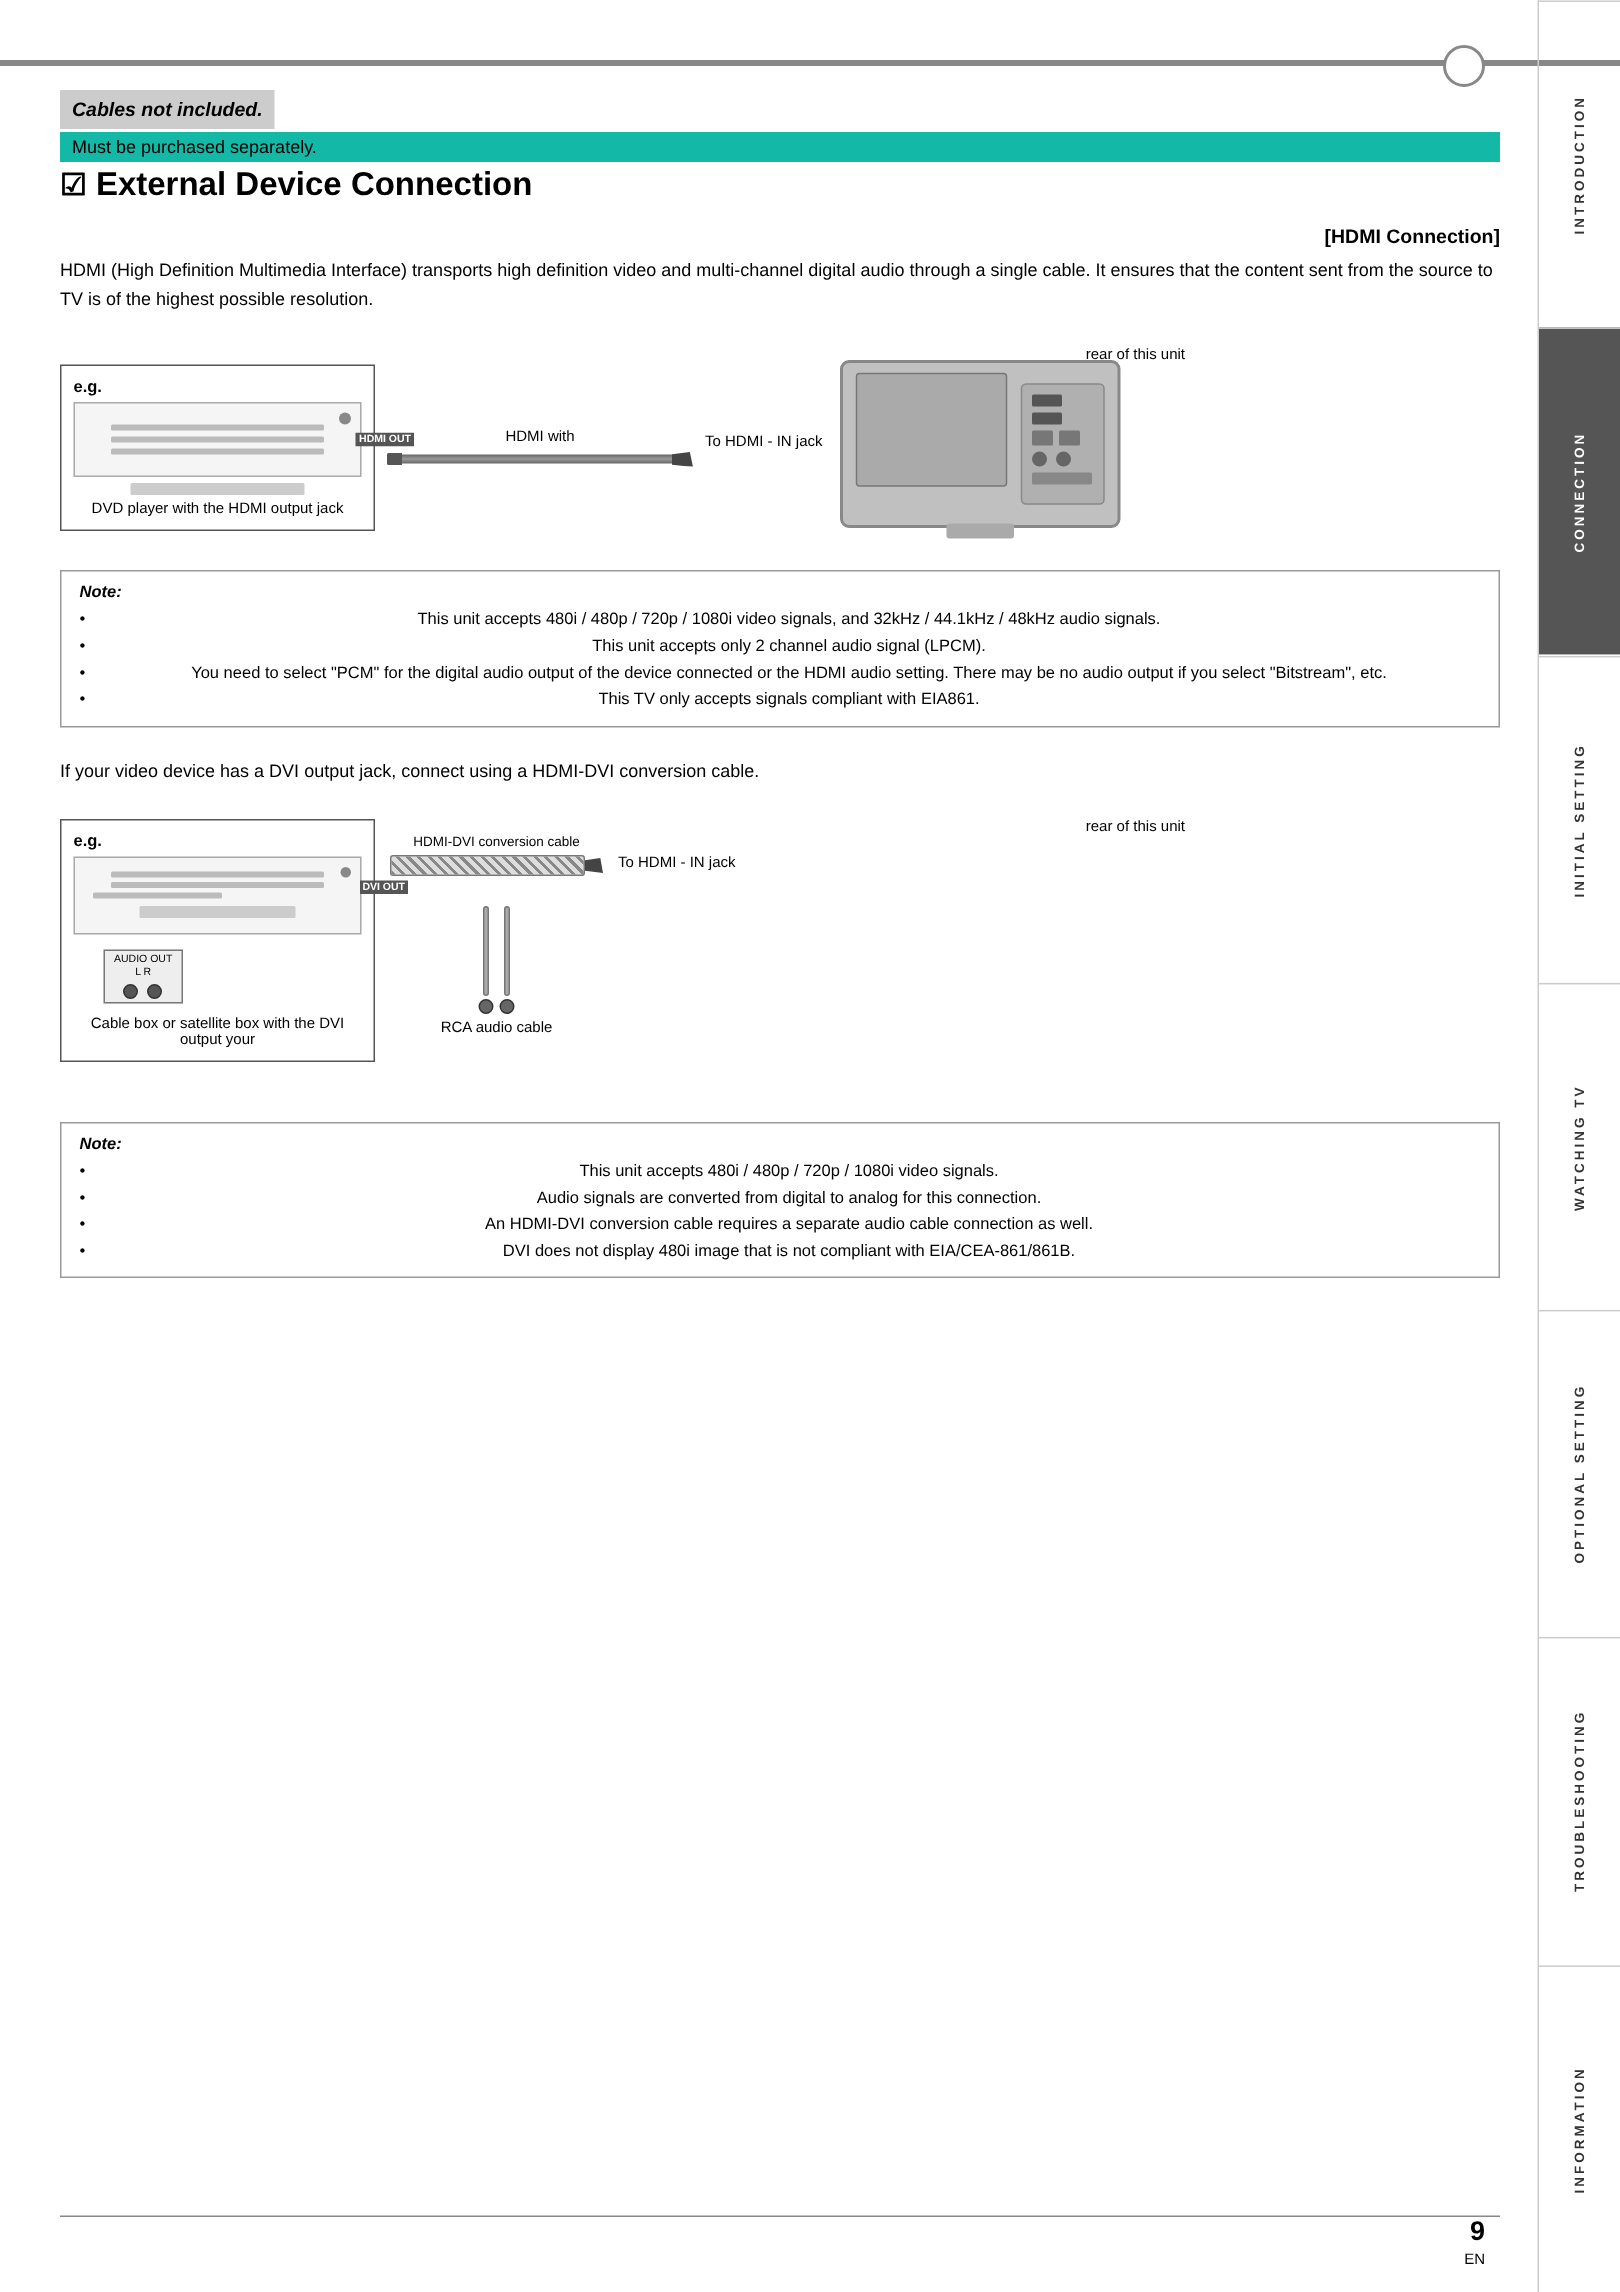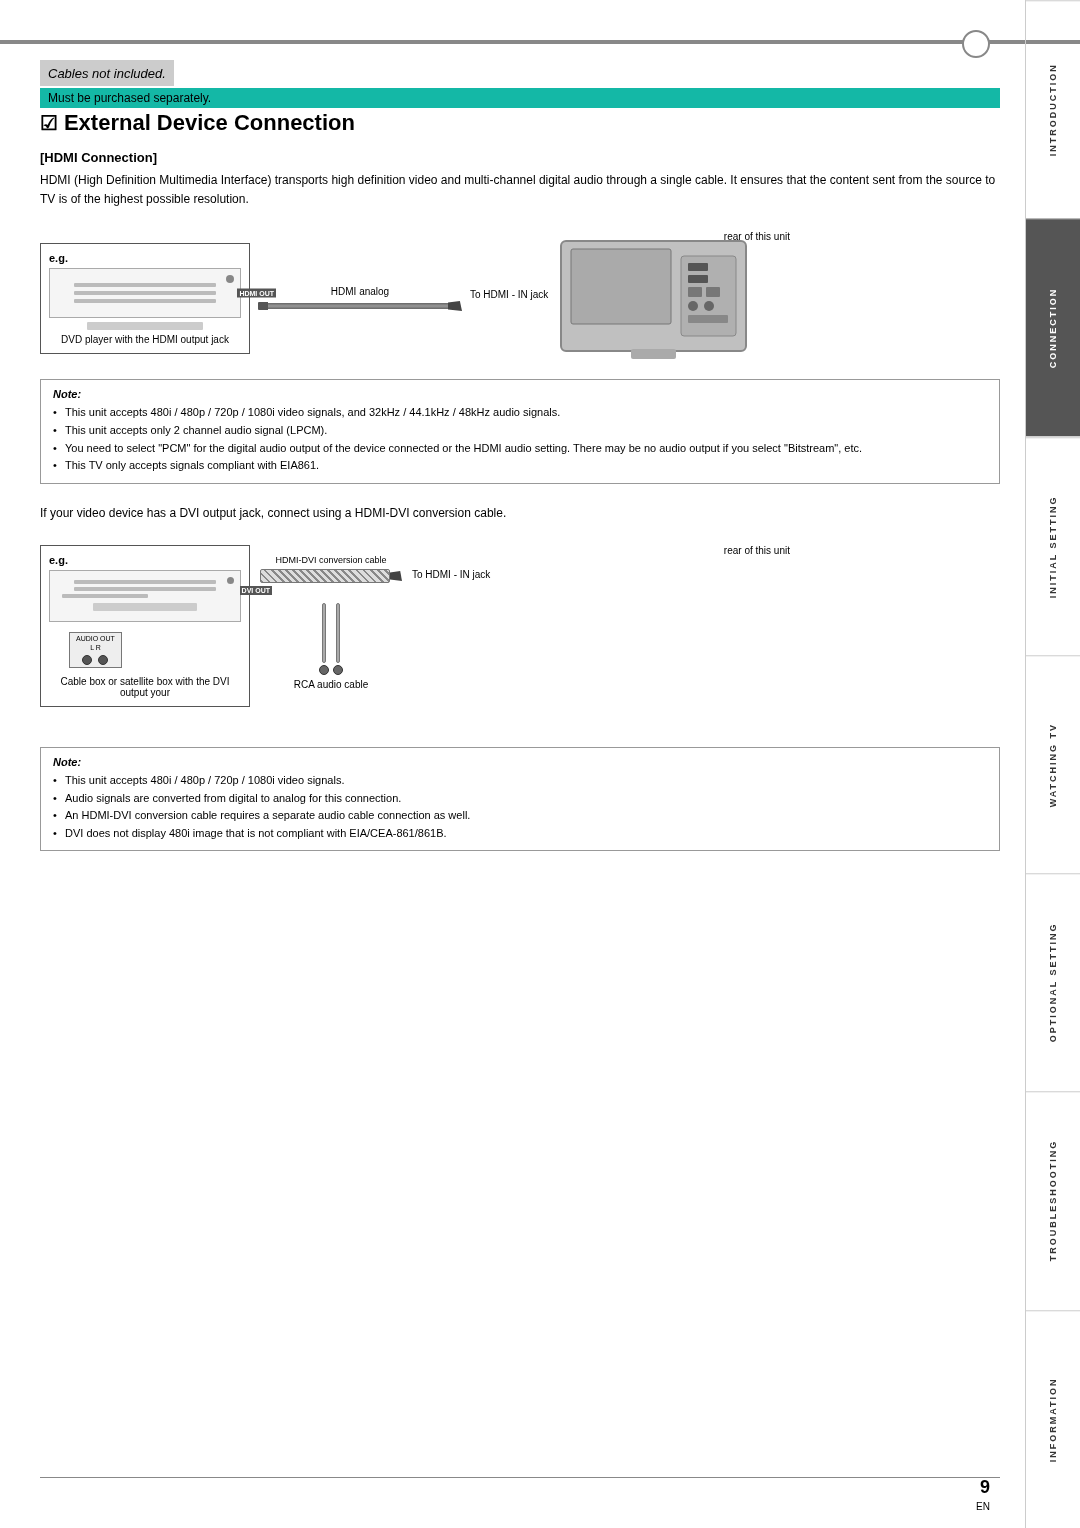--- a/index.html
+++ b/index.html
@@ -42,21 +42,21 @@
 
     
     .cables-box {
       background: #ccc;
       padding: 4px 8px;
       display: inline-block;
       margin-bottom: 2px;
     }
     .cables-box span {
       font-style: italic;
-      font-weight: normal;
+      font-weight: bold;
       font-size: 13px;
     }
 
     .must-purchase {
       background: #14b8a6;
       padding: 3px 8px;
       font-size: 12px;
       margin-bottom: 2px;
     }
 
@@ -71,20 +71,21 @@
     }
     .checkbox-icon {
       font-size: 20px;
     }
 
     
     .sub-heading {
       font-weight: bold;
       font-size: 13px;
       margin-bottom: 6px;
+      text-align: right;
     }
 
     .description-text {
       font-size: 12px;
       line-height: 1.6;
       margin-bottom: 12px;
     }
 
     
     .note-box {
@@ -100,20 +101,21 @@
     }
     .note-list {
       list-style: none;
       padding: 0;
     }
     .note-list li {
       padding-left: 12px;
       position: relative;
       line-height: 1.6;
       font-size: 11px;
+      text-align: center;
     }
     .note-list li::before {
       content: "• ";
       position: absolute;
       left: 0;
     }
 
     
     .sidebar {
       position: absolute;
@@ -225,21 +227,21 @@
             <div style="height:4px; background:#bbb; width:75%; border-radius:1px;"></div>
             <div style="width:8px;height:8px;border-radius:50%;background:#888;position:absolute;right:6px;top:6px;"></div>
 
             <div style="position:absolute; right:-36px; top:50%; transform:translateY(-50%); font-size:7px; font-weight:bold; background:#555; color:#fff; padding:1px 2px; white-space:nowrap;">HDMI OUT</div>
           </div>
           <div style="height:8px;background:#ccc;border-radius:1px;width:60%;margin:0 auto;"></div>
           <div style="font-size:10px; text-align:center; margin-top:4px;">DVD player with the HDMI output jack</div>
         </div>
 
         <div style="display:flex; flex-direction:column; align-items:center; margin: 0 8px; position:relative;">
-          <div style="font-size:10px; margin-bottom:4px; text-align:center;">HDMI analog</div>
+          <div style="font-size:10px; margin-bottom:4px; text-align:center;">HDMI with</div>
           <div style="display:flex; align-items:center;">
 
             <div style="width:10px;height:8px;background:#555;border-radius:1px 0 0 1px;"></div>
 
             <div style="width:180px;height:6px;background:linear-gradient(to bottom, #666, #999, #666);"></div>
 
             <div style="width:14px;height:10px;background:#444;clip-path:polygon(0 15%,85% 0,100% 100%,0 85%);"></div>
           </div>
         </div>
 

